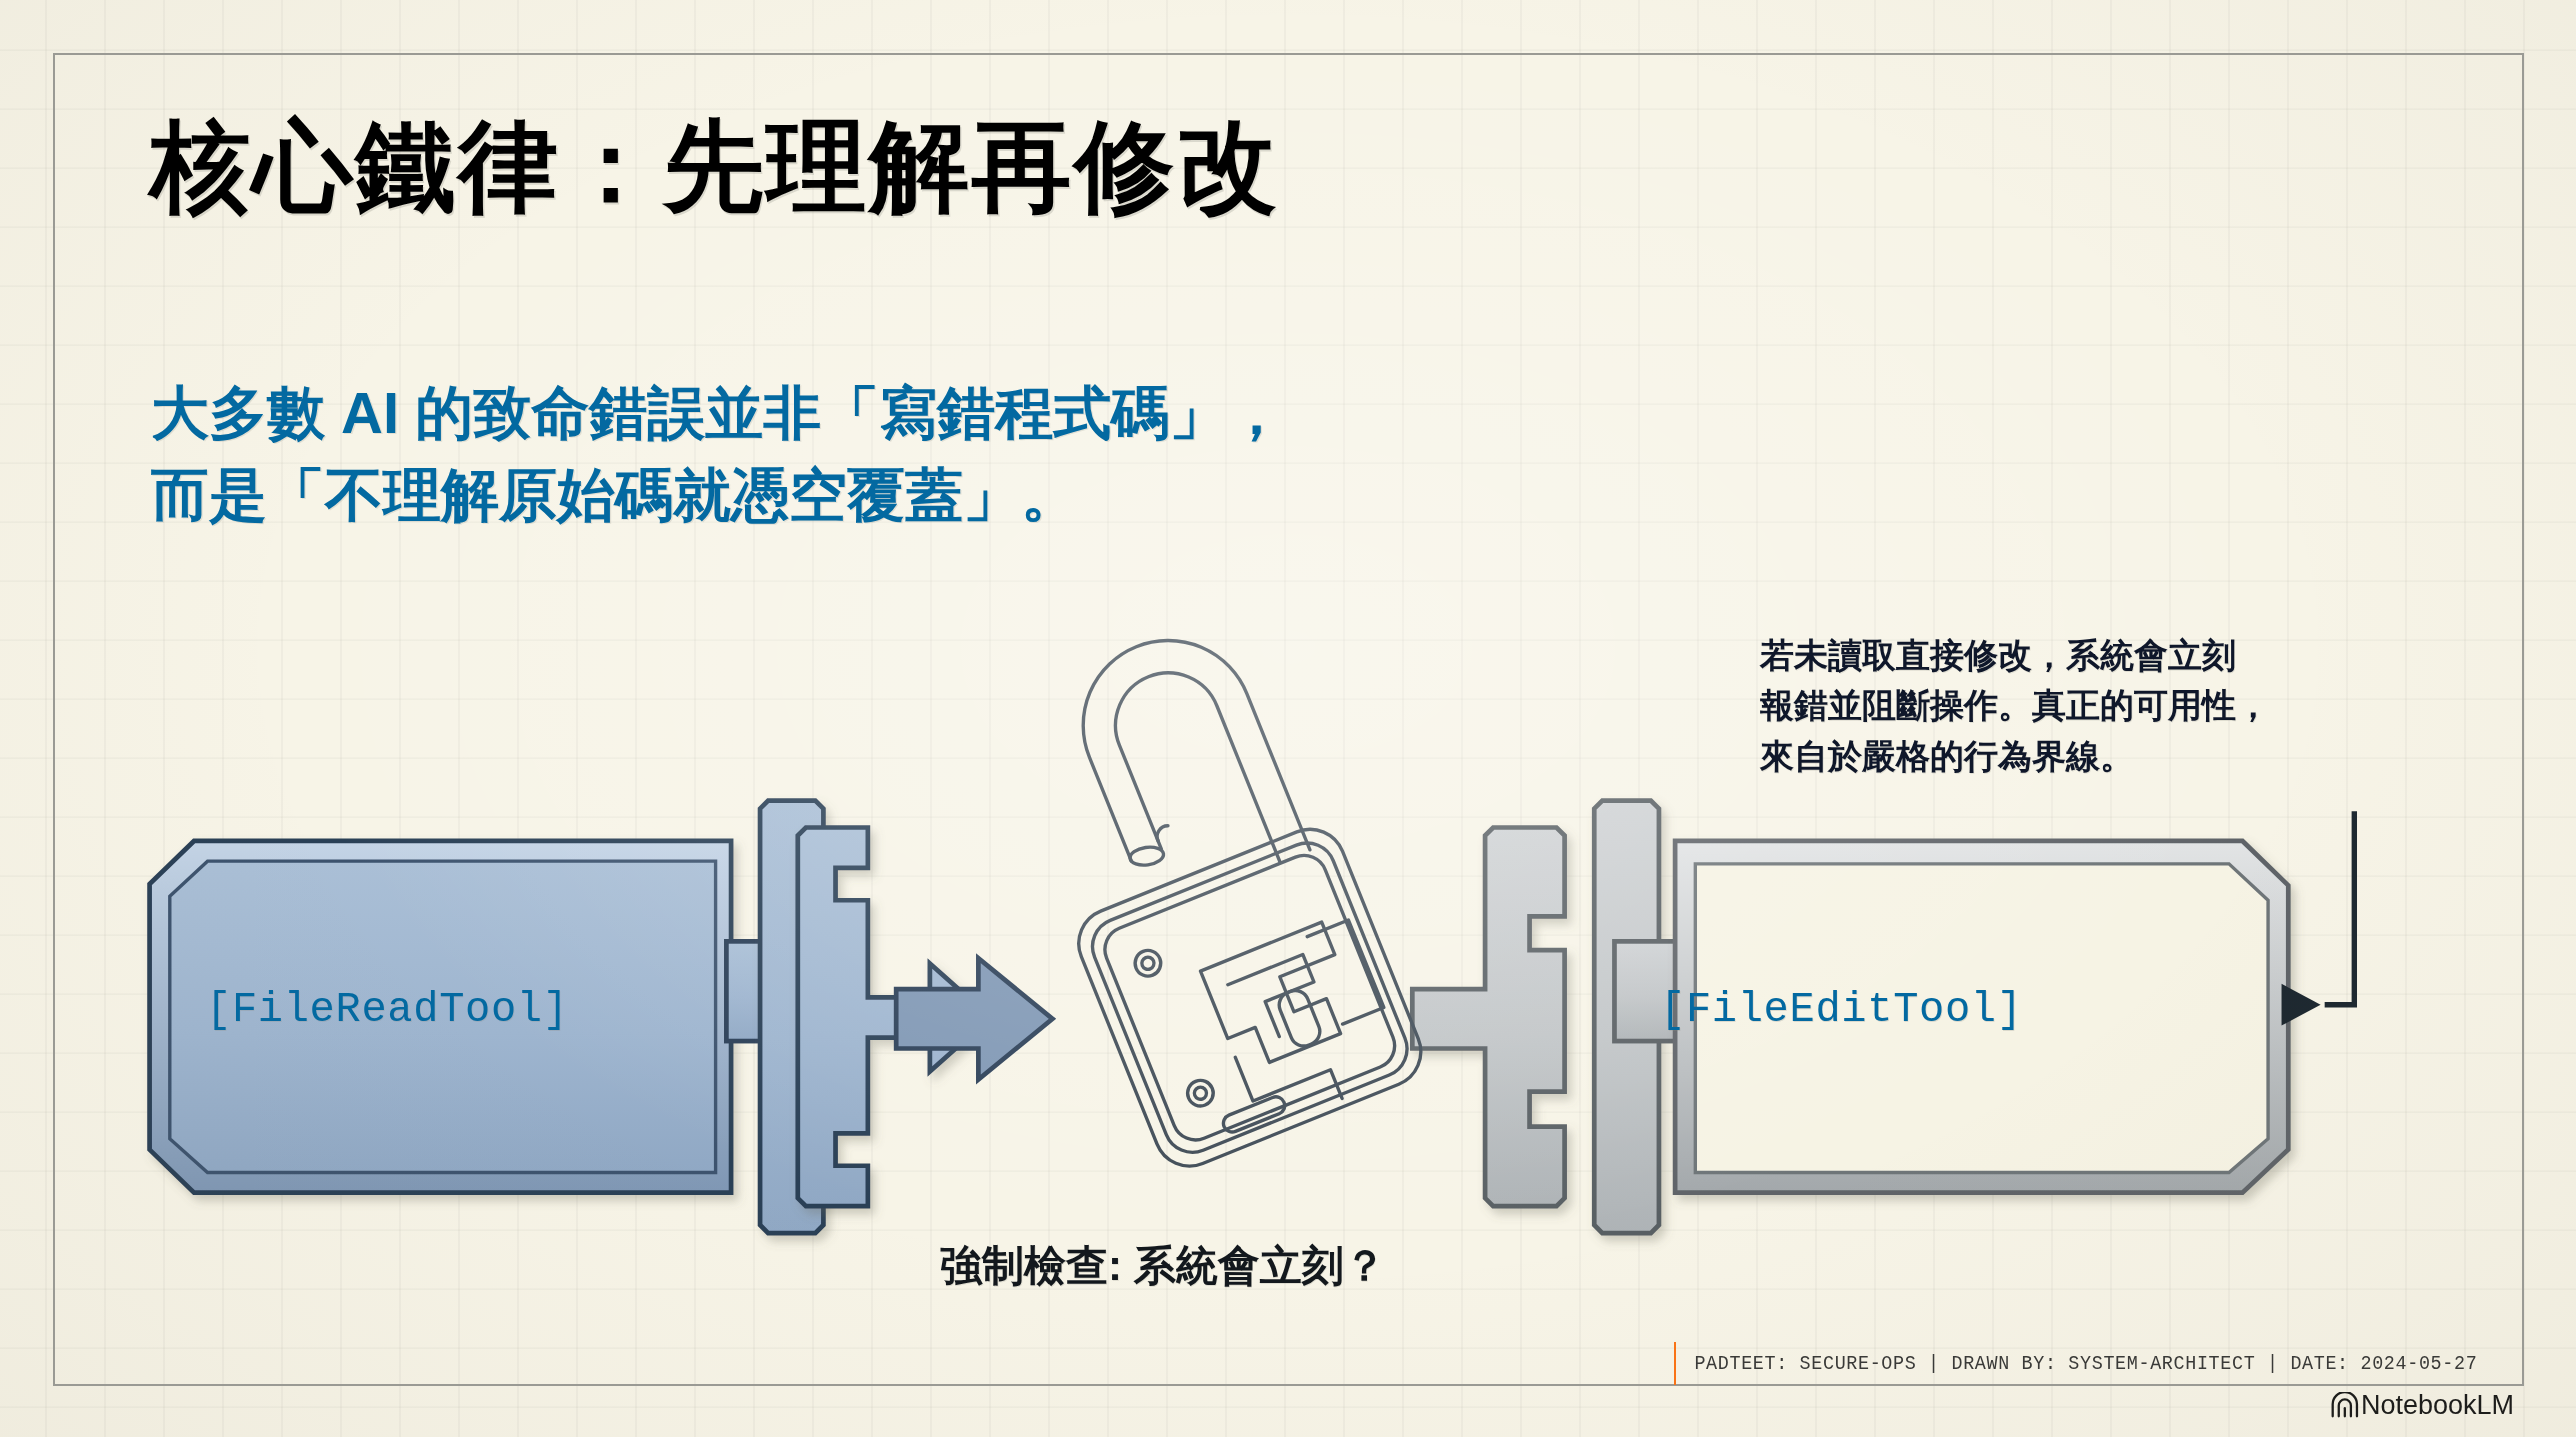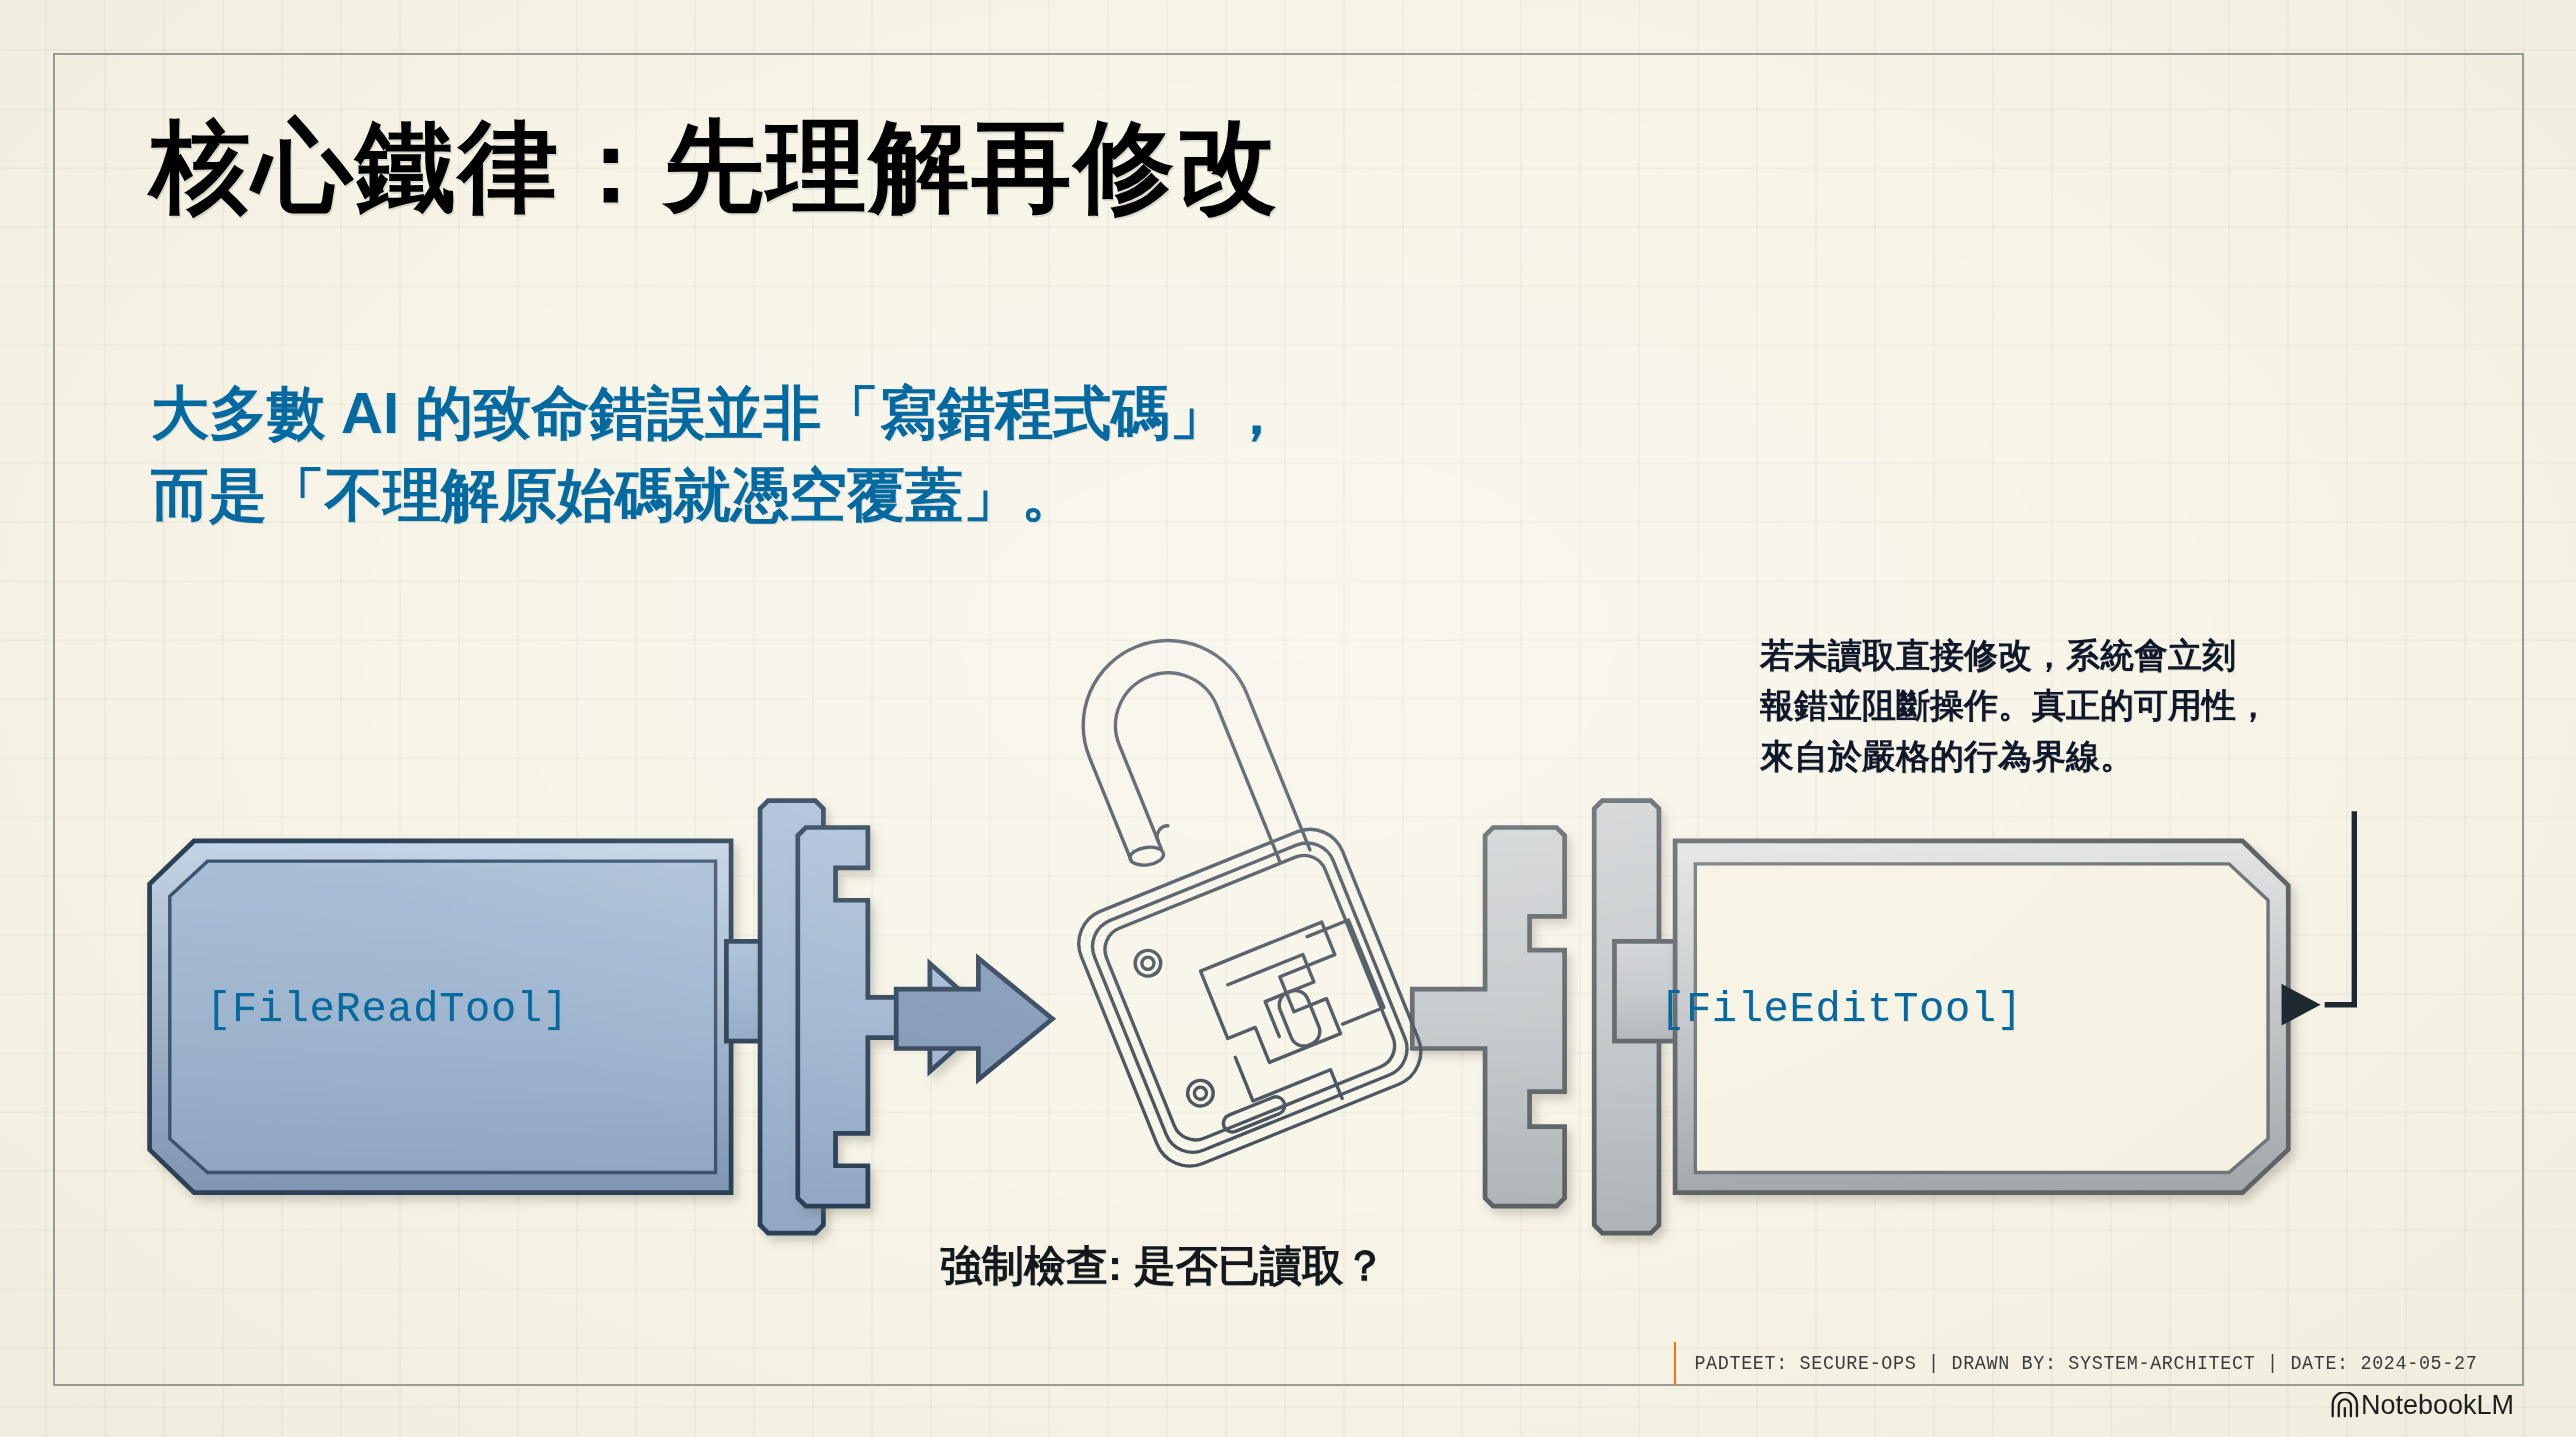--- a/index.html
+++ b/index.html
@@ -212,21 +212,21 @@
 
 <div id="vignette"></div>
 <div id="frame"></div>
 
 <div id="title" class="cjk">核心鐵律：先理解再修改</div>
 <div id="subtitle" class="cjk">大多數 AI 的致命錯誤並非「寫錯程式碼」，
 而是「不理解原始碼就憑空覆蓋」。</div>
 <div id="annotation" class="cjk">若未讀取直接修改，系統會立刻
 報錯並阻斷操作。真正的可用性，
 來自於嚴格的行為界線。</div>
-<div id="caption" class="cjk">強制檢查: 是否已讀取？</div>
+<div id="caption" class="cjk">強制檢查: 系統會立刻？</div>
 
 <div id="readlabel" class="toolbox-label">[FileReadTool]</div>
 <div id="editlabel" class="toolbox-label">[FileEditTool]</div>
 
 <div id="stampbox">
   <span id="stamptext">PADTEET: SECURE-OPS | DRAWN BY: SYSTEM-ARCHITECT | DATE: 2024-05-27</span>
 </div>
 
 <div id="brand">
   <svg width="31" height="27" viewBox="0 0 46 40">

